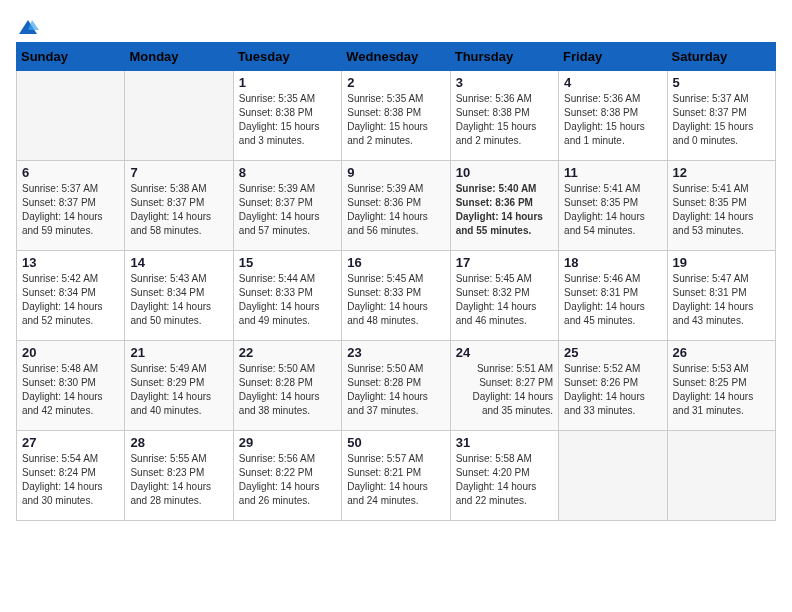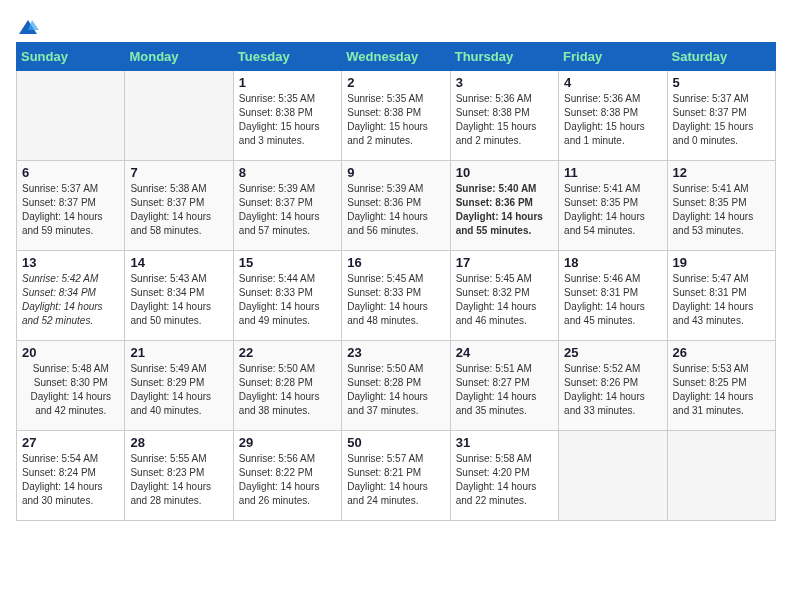--- a/index.html
+++ b/index.html
@@ -43,21 +43,21 @@
       font-size: 14px;
       color: #333;
     }
     table {
       width: 100%;
       border-collapse: collapse;
       border: 1px solid #ccc;
     }
     thead th {
       background-color: #1565c0;
-      color: #86efac;
+      color: #000000;
       font-size: 13px;
       font-weight: bold;
       padding: 6px 4px;
       text-align: left;
       border: 1px solid #1565c0;
     }
     tbody td {
       vertical-align: top;
       border: 1px solid #ccc;
       padding: 4px 5px;
@@ -208,21 +208,21 @@
           <span class="day-number">12</span>
           <div class="day-info" style="white-space: pre-line;">Sunrise: 5:41 AM
 Sunset: 8:35 PM
 Daylight: 14 hours
 and 53 minutes.</div>
         </td>
       </tr>
       <tr>
         <td>
           <span class="day-number">13</span>
-          <div class="day-info" style="white-space: pre-line; font-style: italic;">Sunrise: 5:42 AM
+          <div class="day-info" style="white-space: pre-line;">Sunrise: 5:42 AM
 Sunset: 8:34 PM
 Daylight: 14 hours
 and 52 minutes.</div>
         </td>
         <td>
           <span class="day-number">14</span>
           <div class="day-info" style="white-space: pre-line;">Sunrise: 5:43 AM
 Sunset: 8:34 PM
 Daylight: 14 hours
 and 50 minutes.</div>
@@ -259,21 +259,21 @@
           <span class="day-number">19</span>
           <div class="day-info" style="white-space: pre-line;">Sunrise: 5:47 AM
 Sunset: 8:31 PM
 Daylight: 14 hours
 and 43 minutes.</div>
         </td>
       </tr>
       <tr>
         <td>
           <span class="day-number">20</span>
-          <div class="day-info" style="white-space: pre-line; text-align: center;">Sunrise: 5:48 AM
+          <div class="day-info" style="white-space: pre-line;">Sunrise: 5:48 AM
 Sunset: 8:30 PM
 Daylight: 14 hours
 and 42 minutes.</div>
         </td>
         <td>
           <span class="day-number">21</span>
           <div class="day-info" style="white-space: pre-line;">Sunrise: 5:49 AM
 Sunset: 8:29 PM
 Daylight: 14 hours
 and 40 minutes.</div>
@@ -287,21 +287,21 @@
         </td>
         <td>
           <span class="day-number">23</span>
           <div class="day-info" style="white-space: pre-line;">Sunrise: 5:50 AM
 Sunset: 8:28 PM
 Daylight: 14 hours
 and 37 minutes.</div>
         </td>
         <td>
           <span class="day-number">24</span>
-          <div class="day-info" style="white-space: pre-line;">Sunrise: 5:51 AM
+          <div class="day-info" style="white-space: pre-line; text-align: right;">Sunrise: 5:51 AM
 Sunset: 8:27 PM
 Daylight: 14 hours
 and 35 minutes.</div>
         </td>
         <td>
           <span class="day-number">25</span>
           <div class="day-info" style="white-space: pre-line;">Sunrise: 5:52 AM
 Sunset: 8:26 PM
 Daylight: 14 hours
 and 33 minutes.</div>

